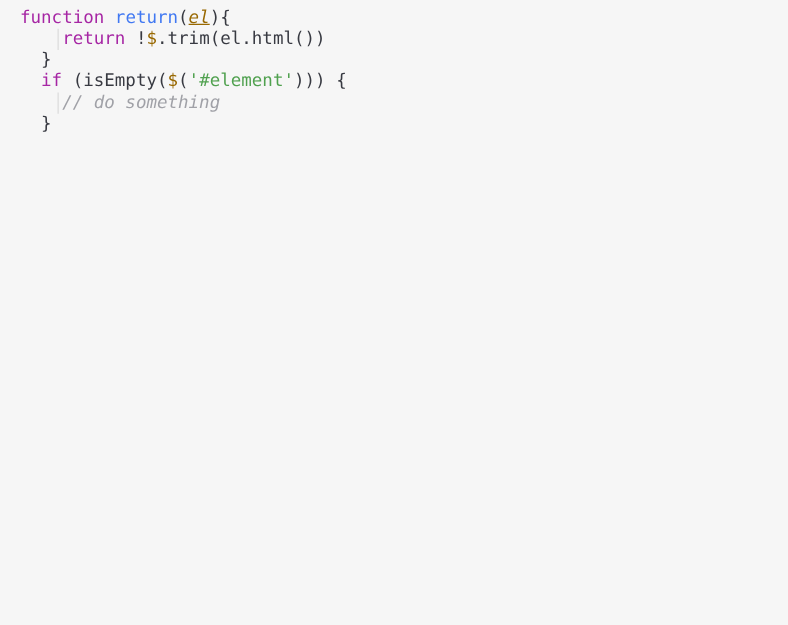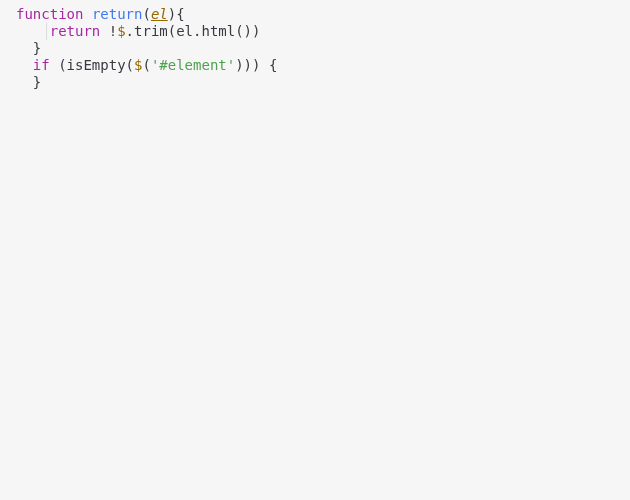--- a/index.html
+++ b/index.html
@@ -44,16 +44,17 @@
 <div class="code-block">
 
   <div class="line"><span class="kw">function</span> <span class="fn">return</span><span class="punct">(</span><span class="param">el</span><span class="punct">){</span></div>
 
   <div class="line">    <span class="indent-guide" style="left:46px"></span><span class="kw">return</span><span class="punct"> !</span><span class="dollar">$</span><span class="method">.trim(el.html())</span></div>
 
   <div class="line">  <span class="punct">}</span></div>
 
   <div class="line">  <span class="kw">if</span><span class="punct"> (isEmpty(</span><span class="dollar">$</span><span class="punct">(</span><span class="str">'#element'</span><span class="punct">))) {</span></div>
 
+  <div class="line">    <span class="indent-guide" style="left:46px"></span><span class="comment">// do something</span></div>
 
   <div class="line">  <span class="punct">}</span></div>
 
 </div>
 
 </body></html>

